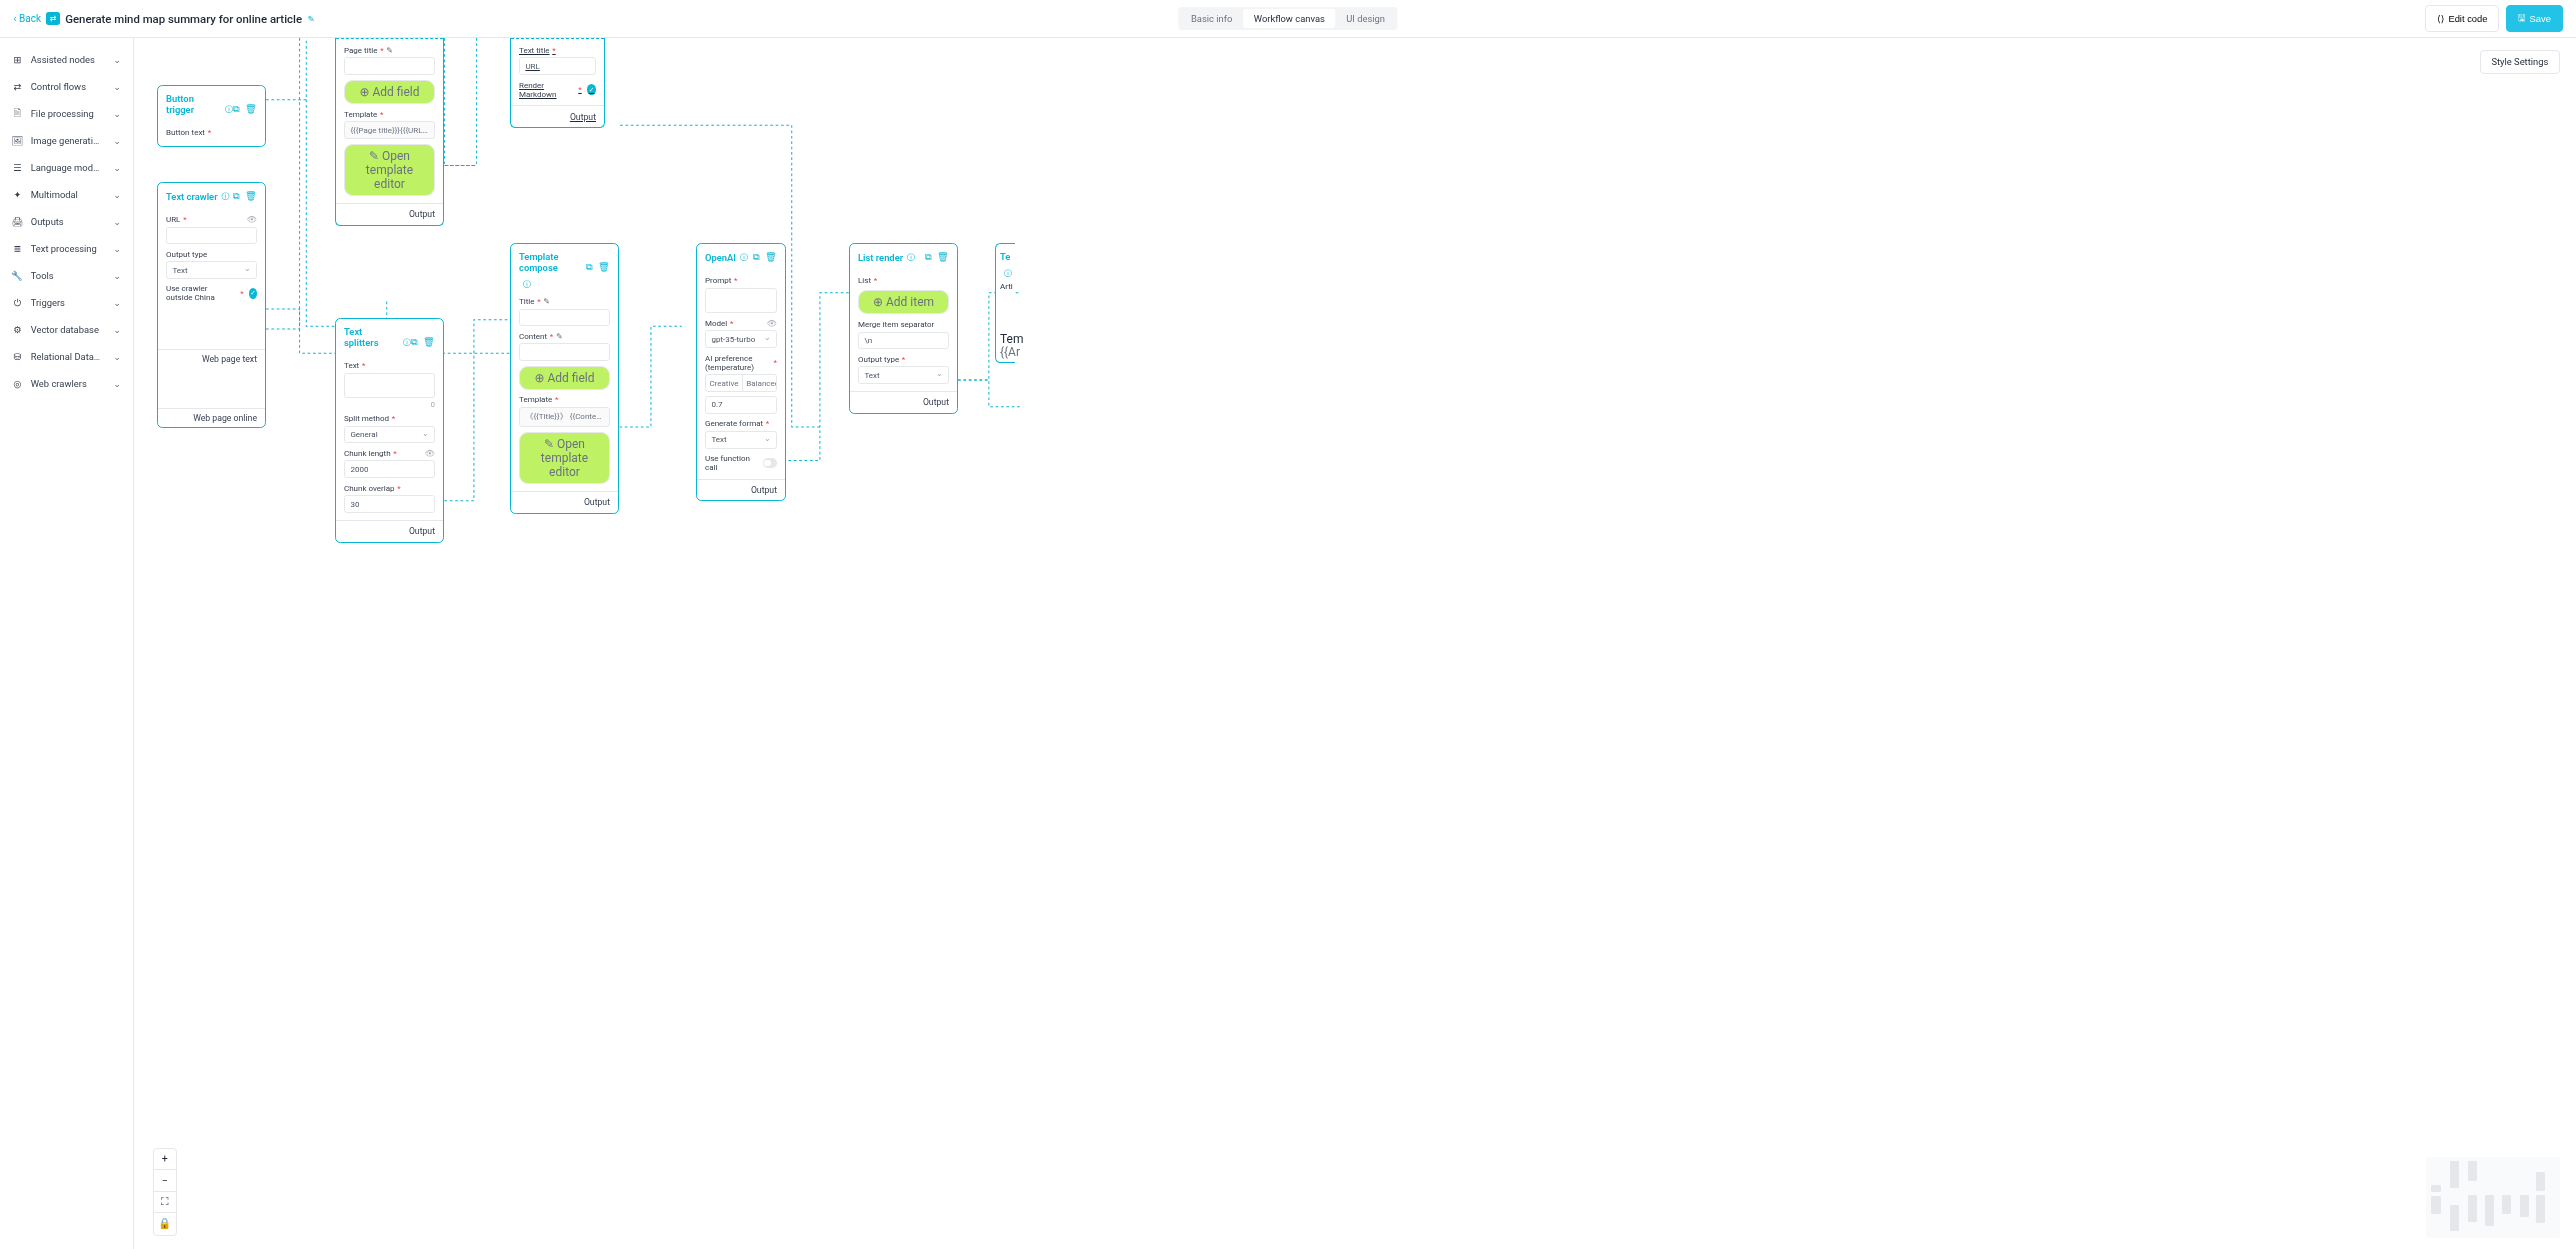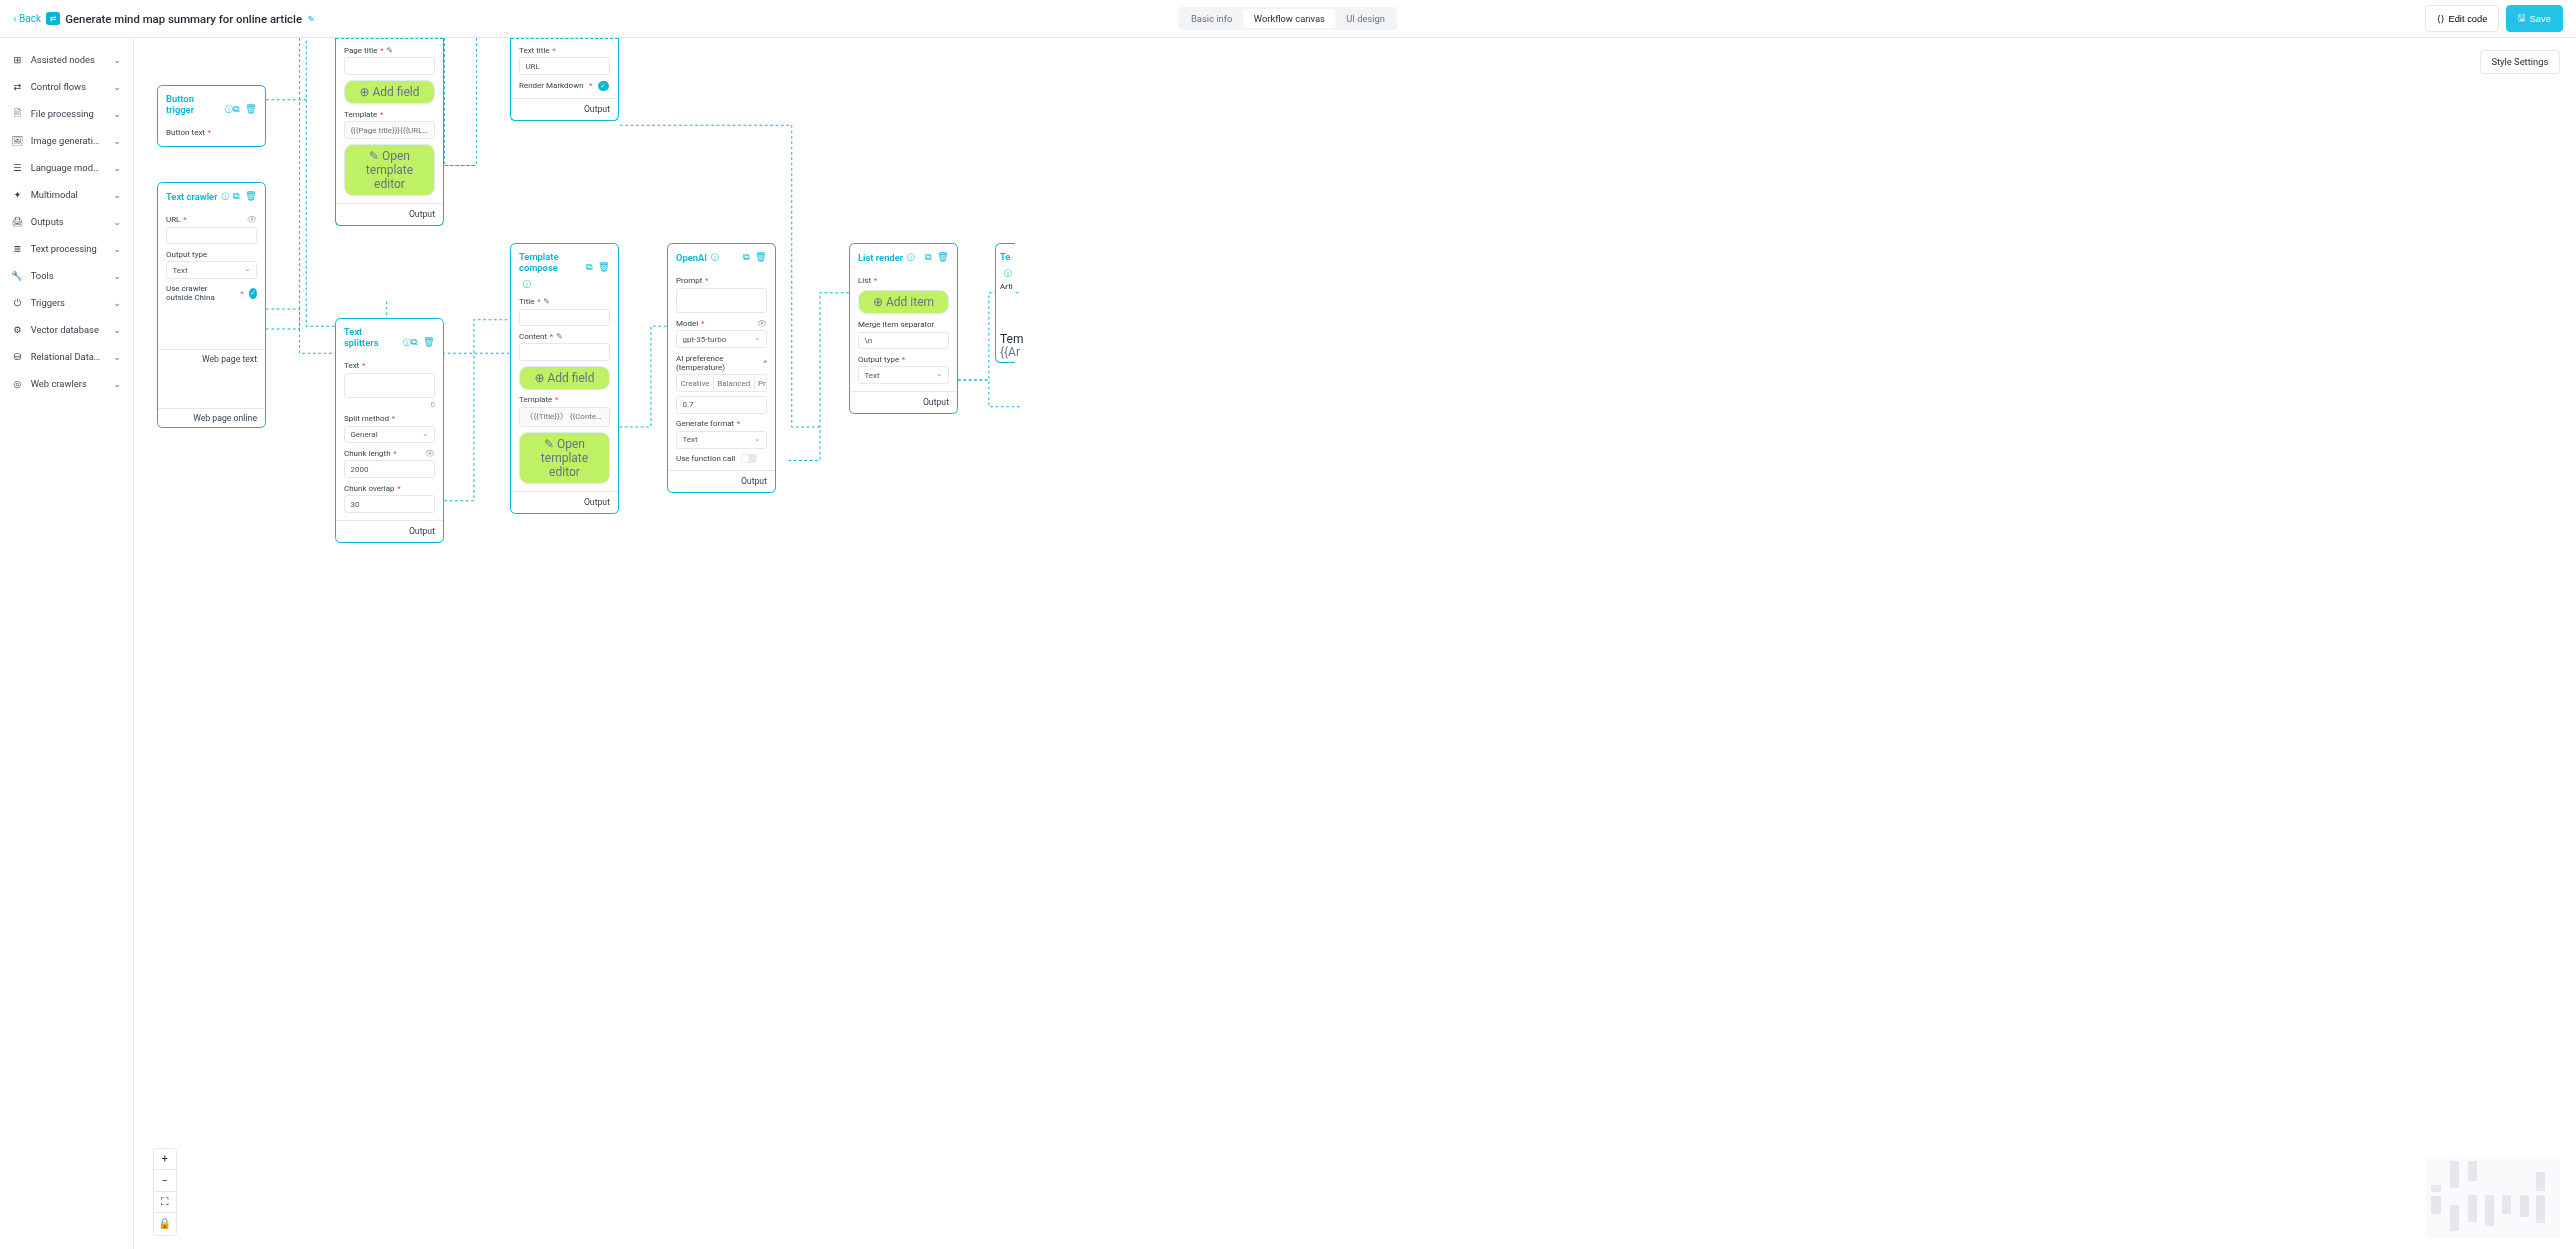--- a/index.html
+++ b/index.html
@@ -230,21 +230,21 @@
         <div class="field-label">
             <span>Template</span>
             <span class="req">*</span>
           </div>
         <div class="readonly">{{{Page title}}}{{{URL}}}</div>
         <div class="tmpl-btn">Open template editor</div>
       </div>
       <div class="node-foot">Output</div>
     </div>
 
-    <div class="node" style="left:376px; top:0px; width:109px; border-top:none; border-top-left-radius:0; border-top-right-radius:0;">
+    <div class="node" style="left:376px; top:0px; width:95px; border-top:none; border-top-left-radius:0; border-top-right-radius:0;text-decoration:underline;">
       <div class="node-body" style="border-top:0.7px dashed #06b6d4;">
         <div class="field-label">
             <span>Text title</span>
             <span class="req">*</span>
           </div>
         <div class="input">URL</div>
         <div class="toggle-row">
             <span>Render Markdown</span>
             <span class="req">*</span>
             <span class="check-badge">✓</span>
@@ -315,21 +315,21 @@
         <div class="field-label">
             <span>Template</span>
             <span class="req">*</span>
           </div>
         <div class="readonly">《{{Title}}》 {{Content}} --- Please summari…</div>
         <div class="tmpl-btn">Open template editor</div>
       </div>
       <div class="node-foot">Output</div>
     </div>
 
-    <div class="node" style="left:533px; top:205px; width:109px;">
+    <div class="node" style="left:562px; top:205px; width:90px;">
       <div class="node-head">
         <span class="node-title">OpenAI</span>
         <span class="node-help">ⓘ</span>
         <div class="node-acts">
             <span>⧉</span>
             <span>🗑</span>
           </div>
       </div>
       <div class="node-body">
         <div class="field-label">

